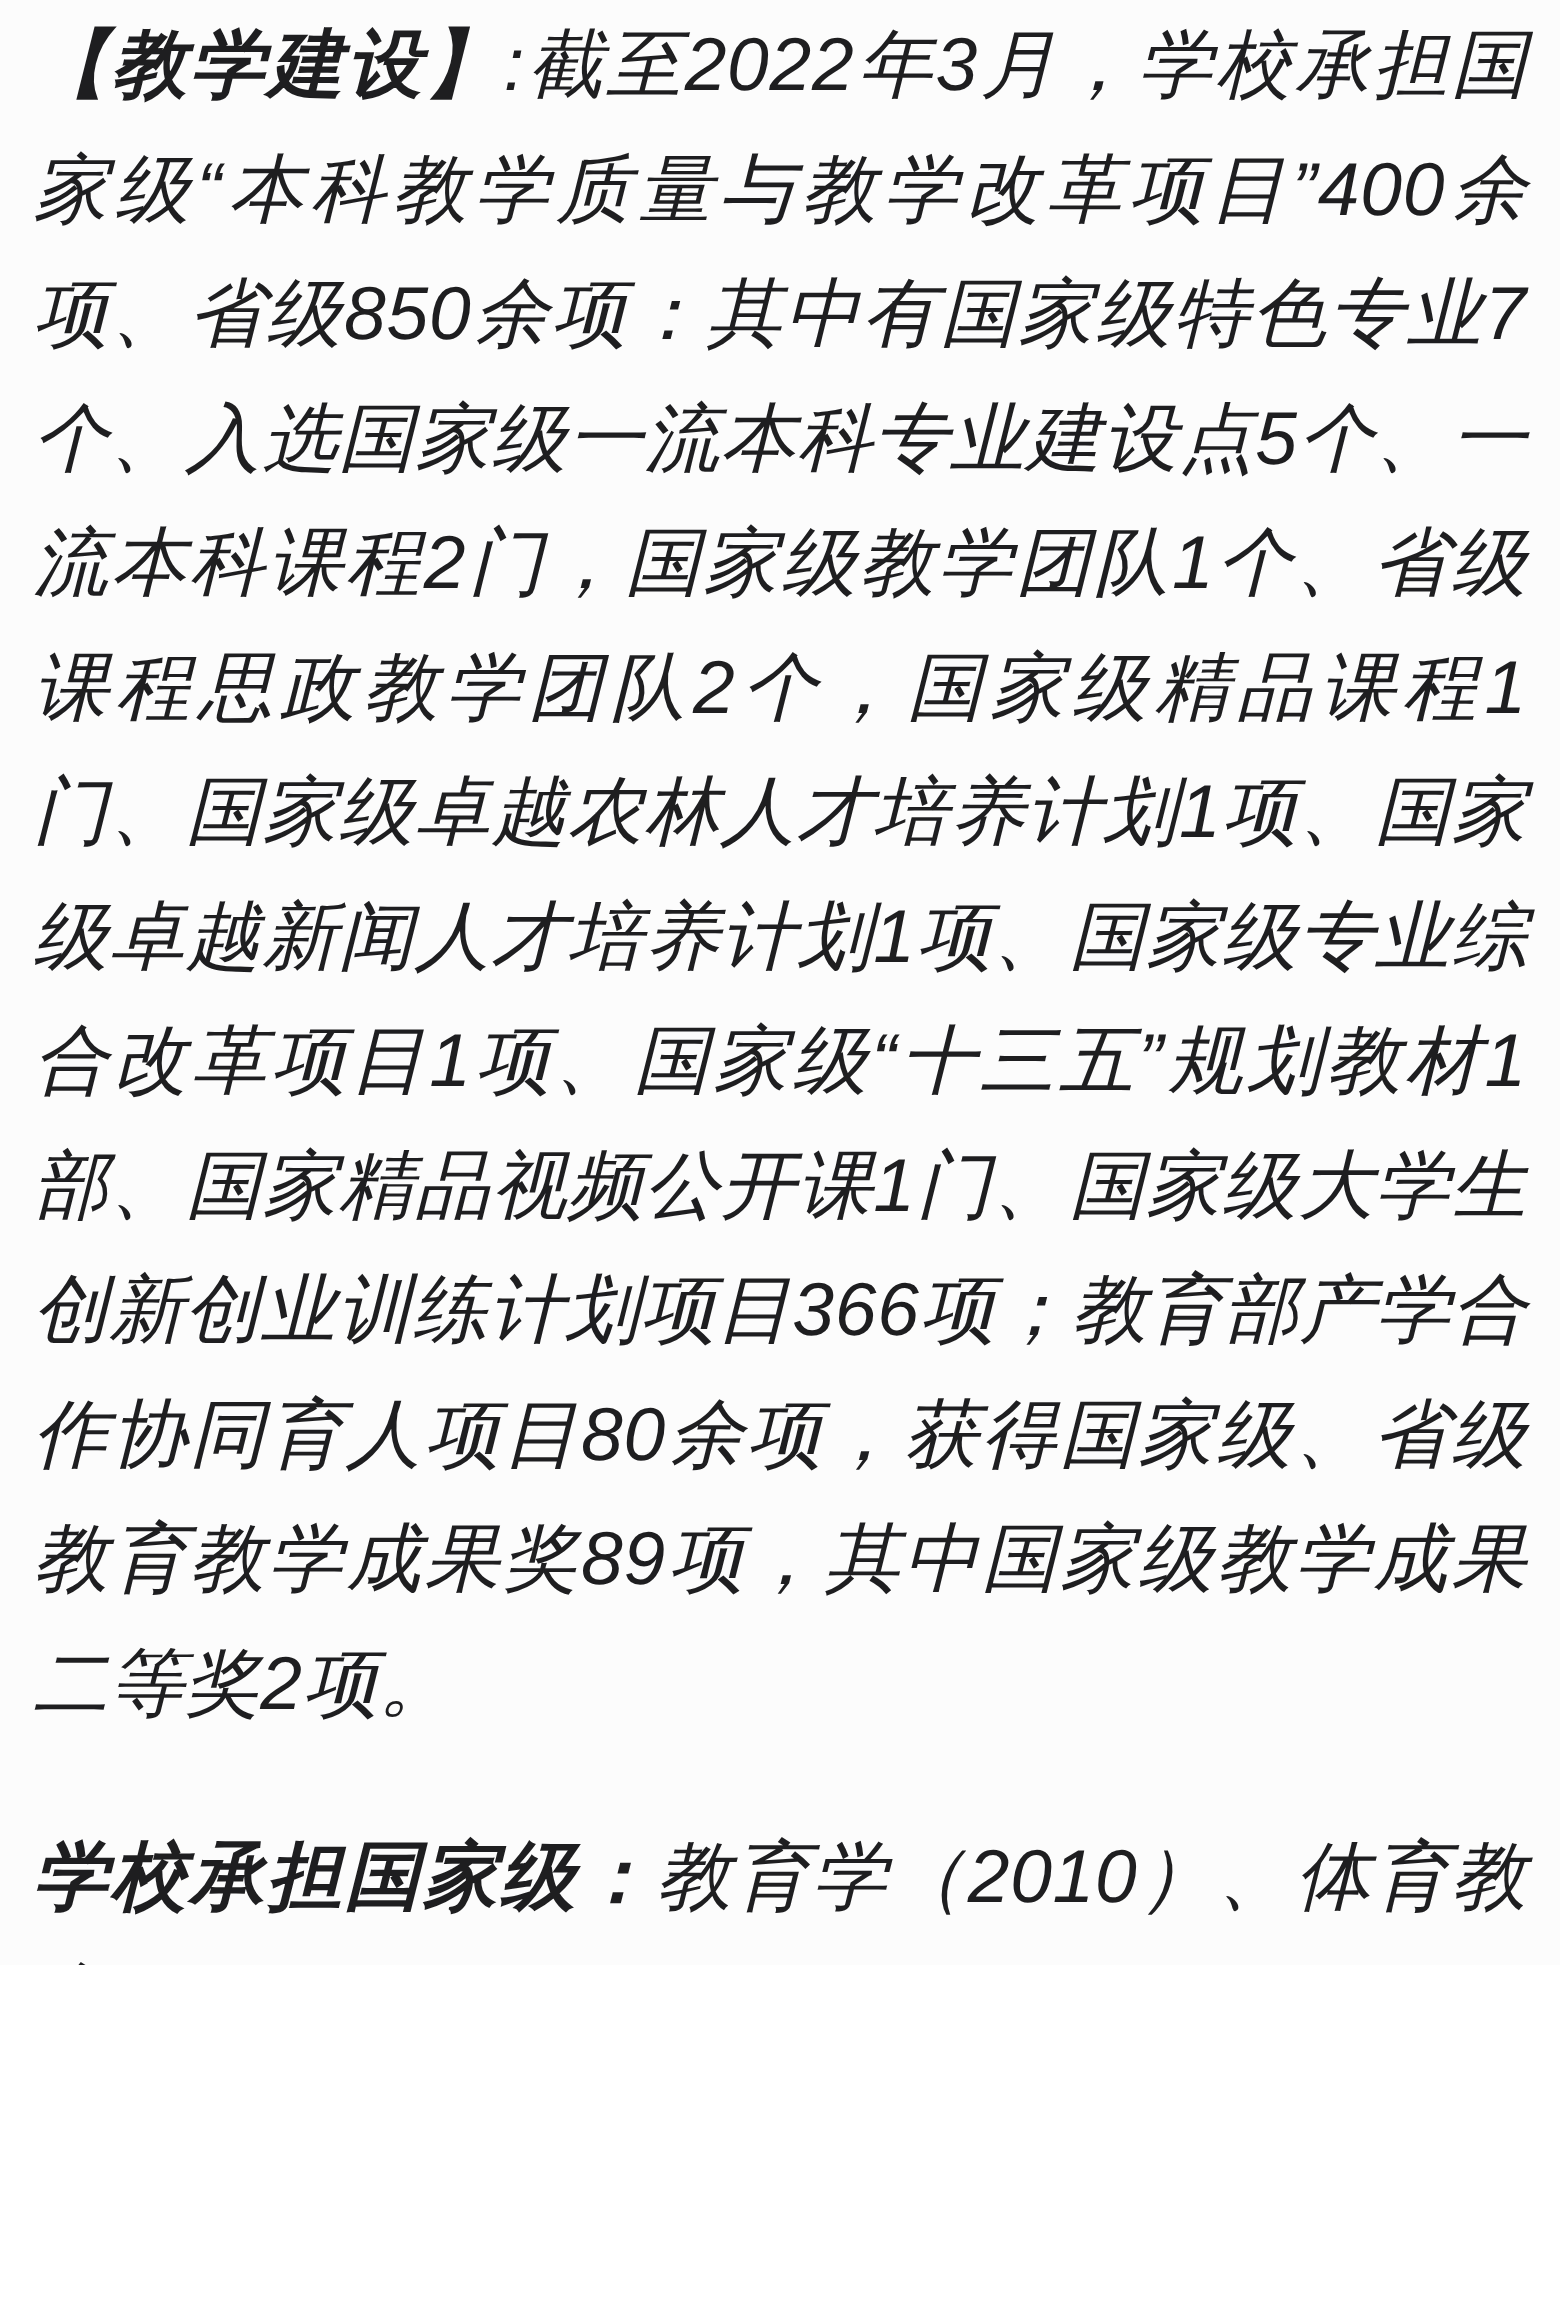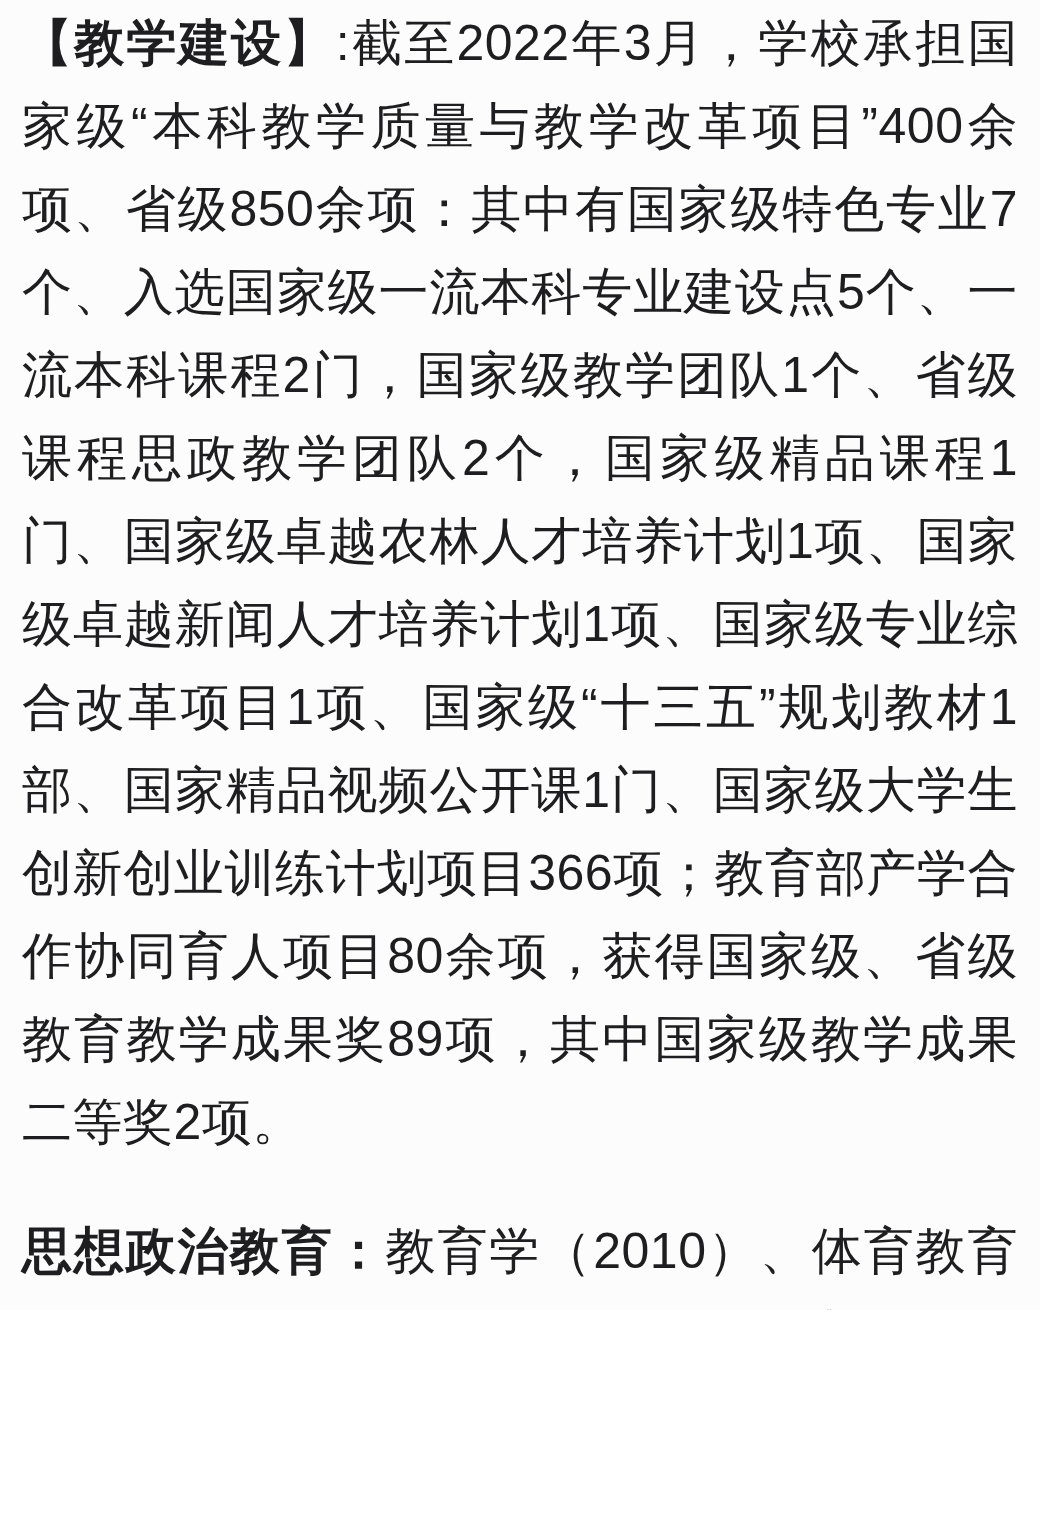--- a/index.html
+++ b/index.html
@@ -8,20 +8,21 @@
   }
   .page {
     width: 1040px;
     height: 1310px;
     box-sizing: border-box;
     background: var(--page-bg, #fcfcfc);
     color: var(--text-color, #1e1e20);
     font-family: "Liberation Sans", "DejaVu Sans", sans-serif;
     padding: 2px 22px 0 22px;
     overflow: hidden;
+    font-style: italic;
   }
   .para {
     margin: 0;
     font-size: 50px;
     line-height: 83px;
     text-align: justify;
     text-justify: inter-character;
     letter-spacing: 0.5px;
     word-break: break-all;
   }
@@ -31,14 +32,14 @@
   .lead {
     font-weight: 700;
   }
 </style>
 </head>
 <body>
 
 <div class="page">
   <p class="para"><span class="lead">【教学建设】</span><span>:截至2022年3月，学校承担国家级“本科教学质量与教学改革项目”400余项、省级850余项：其中有国家级特色专业7个、入选国家级一流本科专业建设点5个、一流本科课程2门，国家级教学团队1个、省级课程思政教学团队2个，国家级精品课程1门、国家级卓越农林人才培养计划1项、国家级卓越新闻人才培养计划1项、国家级专业综合改革项目1项、国家级“十三五”规划教材1部、国家精品视频公开课1门、国家级大学生创新创业训练计划项目366项；教育部产学合作协同育人项目80余项，获得国家级、省级教育教学成果奖89项，其中国家级教学成果二等奖2项。</span></p>
 
-  <p class="para"><span class="lead">思想政治教育：</span><span>教育学（2010）、体育教育（2010）、地理科学（2007）、生物科学（2007）、汉语言文学（2007）、思想政治教育（2008）、物理学（2009）</span></p>
+  <p class="para"><span class="lead">学校承担国家级：</span><span>教育学（2010）、体育教育（2010）、地理科学（2007）、生物科学（2007）、汉语言文学（2007）、思想政治教育（2008）、物理学（2009）</span></p>
 </div>
 
 </body></html>

